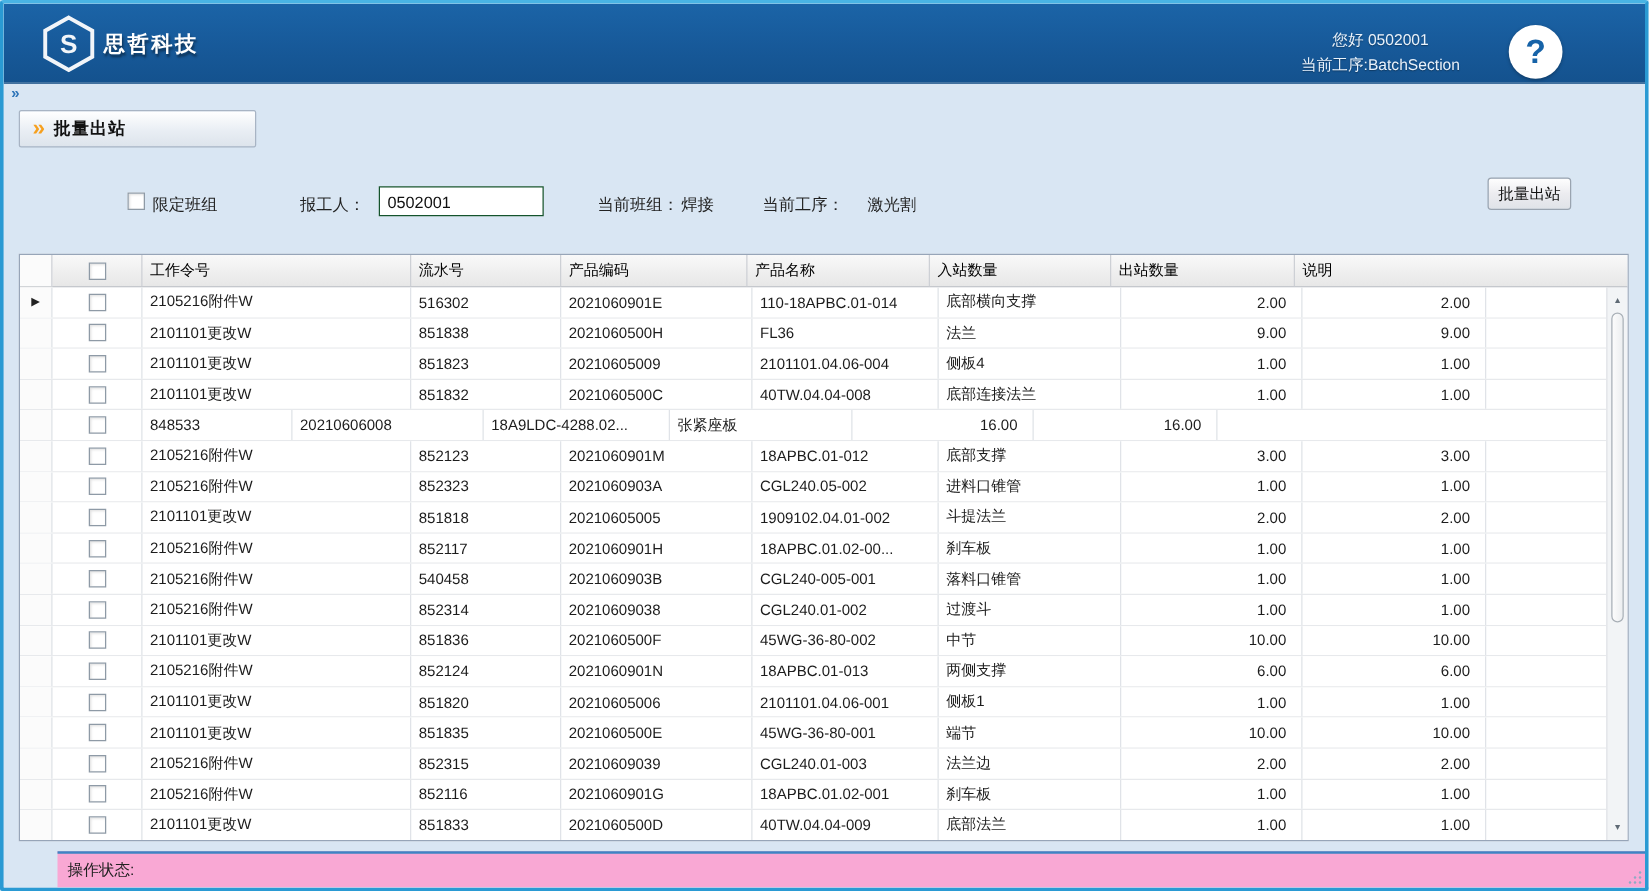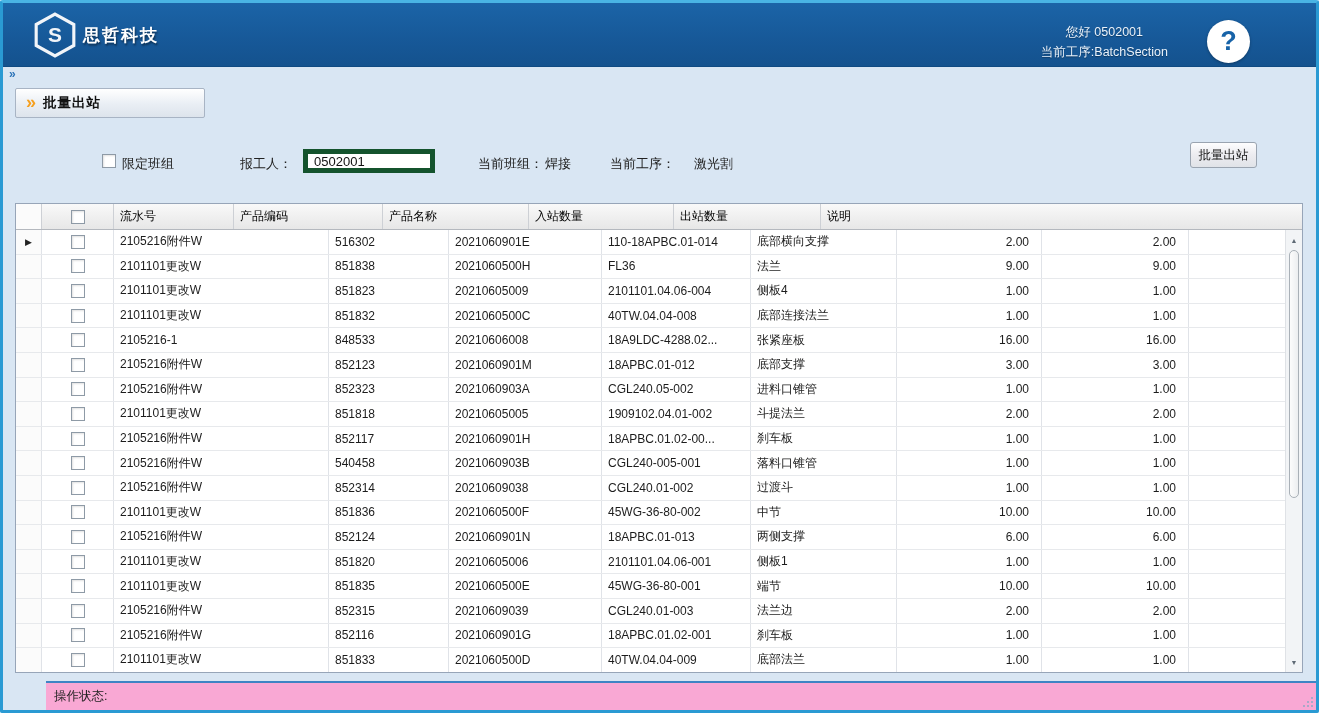--- a/index.html
+++ b/index.html
@@ -29,21 +29,21 @@
          border:1px solid #a8b4c4; border-radius:2px;
          display:flex; align-items:center; padding-left:10px; gap:7px; }
   .tab-chev { color:#f6a01f; font-size:18px; font-weight:800; line-height:1; margin-top:-3px; }
   .tab-label { font-size:13.5px; font-weight:bold; color:#111; letter-spacing:1px; }
 
   
   .flabel { position:absolute; font-size:13px; color:#222; top:152px; white-space:nowrap; }
   .chk { display:inline-block; width:14px; height:14px; background:#fff; border:1px solid #8e9aa6;
          box-shadow:inset 1px 1px 2px rgba(0,0,0,.12); }
   .limit-chk { position:absolute; left:99px; top:151px; }
-  .tbox { position:absolute; top:146px; height:24px; border:5px solid #14532d; background:#fff;
+  .tbox { position:absolute; top:146px; height:24px; border:1px solid #14532d; background:#fff;
           font-family:"Liberation Sans","DejaVu Sans",sans-serif; font-size:13px; color:#111; padding:0 6px; }
   .reporter-input { left:300px; width:132px; }
   .process-input { left:744px; width:184px; }
   .batch-btn { position:absolute; left:1187px; top:139px; width:67px; height:26px;
                background:linear-gradient(180deg,#fefefe,#ececf0 50%,#e0e3e8);
                border:1px solid #9aa4b0; border-radius:3px; font-size:12.5px; color:#111;
                display:flex; align-items:center; justify-content:center; cursor:pointer;
                font-family:"Liberation Sans","DejaVu Sans",sans-serif; }
 
   
@@ -118,20 +118,21 @@
   <span class="flabel" style="left:691px">激光割</span>
   <div class="batch-btn">批量出站</div>
 
   <div class="table-wrap">
     <div class="thead">
       <div class="cell hcell sel"></div>
       <div class="cell hcell chkc">
         <span class="chk"></span>
       </div>
 
+    <div class="cell hcell w0">工作令号</div>
         <div class="cell hcell w1">流水号</div>
         <div class="cell hcell w3">产品编码</div>
         <div class="cell hcell w4">产品名称</div>
         <div class="cell hcell w5">入站数量</div>
         <div class="cell hcell w6">出站数量</div>
         <div class="cell hcell w7">说明</div>
       </div>
     <div class="tbody">
 
     <div class="trow">
@@ -188,21 +189,20 @@
           <div class="cell w4">底部连接法兰</div>
           <div class="cell w5 num">1.00</div>
           <div class="cell w6 num">1.00</div>
           <div class="cell w7"></div>
         </div>
         <div class="trow">
           <div class="cell sel"></div>
           <div class="cell chkc">
             <span class="chk"></span>
           </div>
-          <div class="cell w0">2105216-1</div>
           <div class="cell w1">848533</div>
           <div class="cell w2">20210606008</div>
           <div class="cell w3">18A9LDC-4288.02...</div>
           <div class="cell w4">张紧座板</div>
           <div class="cell w5 num">16.00</div>
           <div class="cell w6 num">16.00</div>
           <div class="cell w7"></div>
         </div>
         <div class="trow">
           <div class="cell sel"></div>

